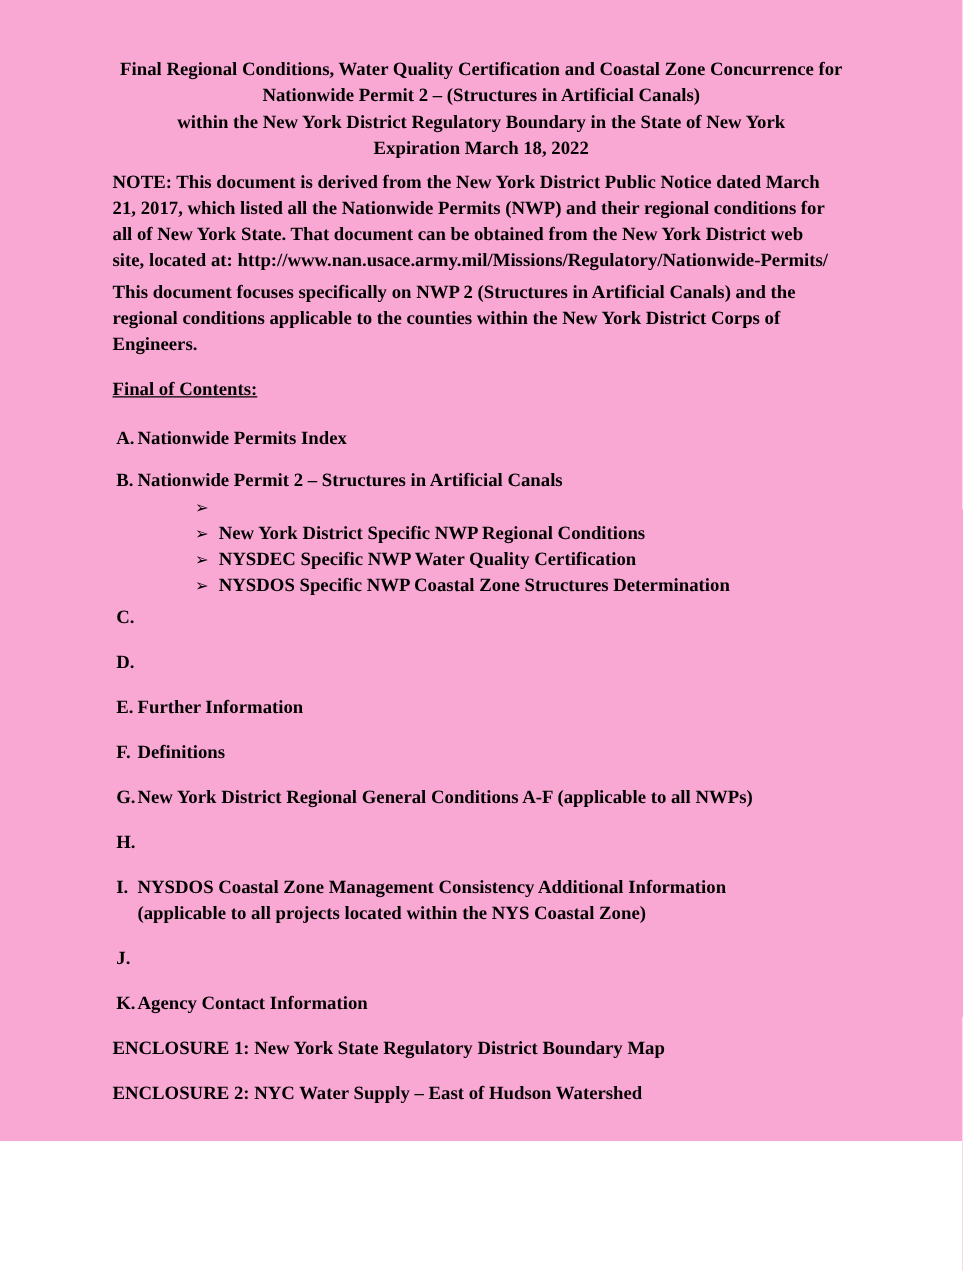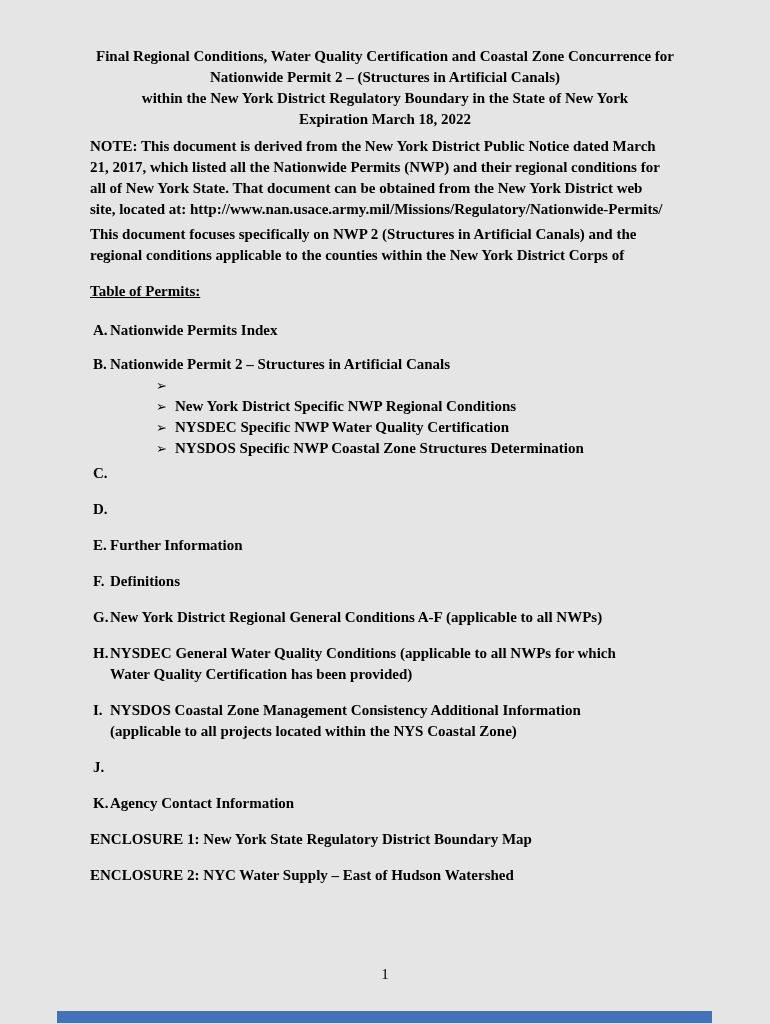--- a/index.html
+++ b/index.html
@@ -1,19 +1,19 @@
 <!DOCTYPE html>
 <html><head>
 <meta charset="utf-8">
 <style>
   html,body{margin:0;padding:0;background:#ffffff;}
   .page{
     position:relative;
-    width:770px;height:1024px;
-    background:#e5e5e5;
+    width:770px;height:913px;
+    background:#f9a8d4;
     overflow:hidden;
     font-family:"Liberation Serif","DejaVu Serif",serif;
     color:#000000;
     font-size:15px;
     line-height:21px;
     font-weight:bold;
   }
   .title-block{margin:46px 0 6px 0;width:770px;text-align:center;}
   .title-block .line{white-space:nowrap;}
   .content{margin-left:90px;width:600px;}
@@ -62,23 +62,24 @@
     <div class="para para-note">
       <div class="line">NOTE:  This document is derived from the New York District Public Notice dated March</div>
       <div class="line">21, 2017, which listed all the Nationwide Permits (NWP) and their regional conditions for</div>
       <div class="line">all of New York State.  That document can be obtained from the New York District web</div>
       <div class="line">site, located at:  http://www.nan.usace.army.mil/Missions/Regulatory/Nationwide-Permits/</div>
     </div>
 
     <div class="para para-focus">
       <div class="line">This document focuses specifically on NWP 2 (Structures in Artificial Canals) and the</div>
       <div class="line">regional conditions applicable to the counties within the New York District Corps of</div>
+      <div class="line">Engineers.</div>
     </div>
 
-    <div class="toc-heading">Table of Permits:</div>
+    <div class="toc-heading">Final of Contents:</div>
 
     <div class="toc-item toc-item-a">
       <span class="letter">A.</span>
       <span class="lines">Nationwide Permits Index</span>
     </div>
 
     <div class="b-block">
       <div class="toc-item toc-item-b">
         <span class="letter">B.</span>
         <span class="lines">Nationwide Permit 2 – Structures in Artificial Canals</span>
@@ -118,24 +119,20 @@
       <span class="lines">Definitions</span>
     </div>
 
     <div class="toc-item">
       <span class="letter">G.</span>
       <span class="lines">New York District Regional General Conditions A-F (applicable to all NWPs)</span>
     </div>
 
     <div class="toc-item">
       <span class="letter">H.</span>
-      <span class="lines">
-        <div>NYSDEC General Water Quality Conditions (applicable to all NWPs for which</div>
-        <div>Water Quality Certification has been provided)</div>
-      </span>
     </div>
 
     <div class="toc-item">
       <span class="letter">I.</span>
       <span class="lines">
         <div>NYSDOS Coastal Zone Management Consistency Additional Information</div>
         <div>(applicable to all projects located within the NYS Coastal Zone)</div>
       </span>
     </div>
 

